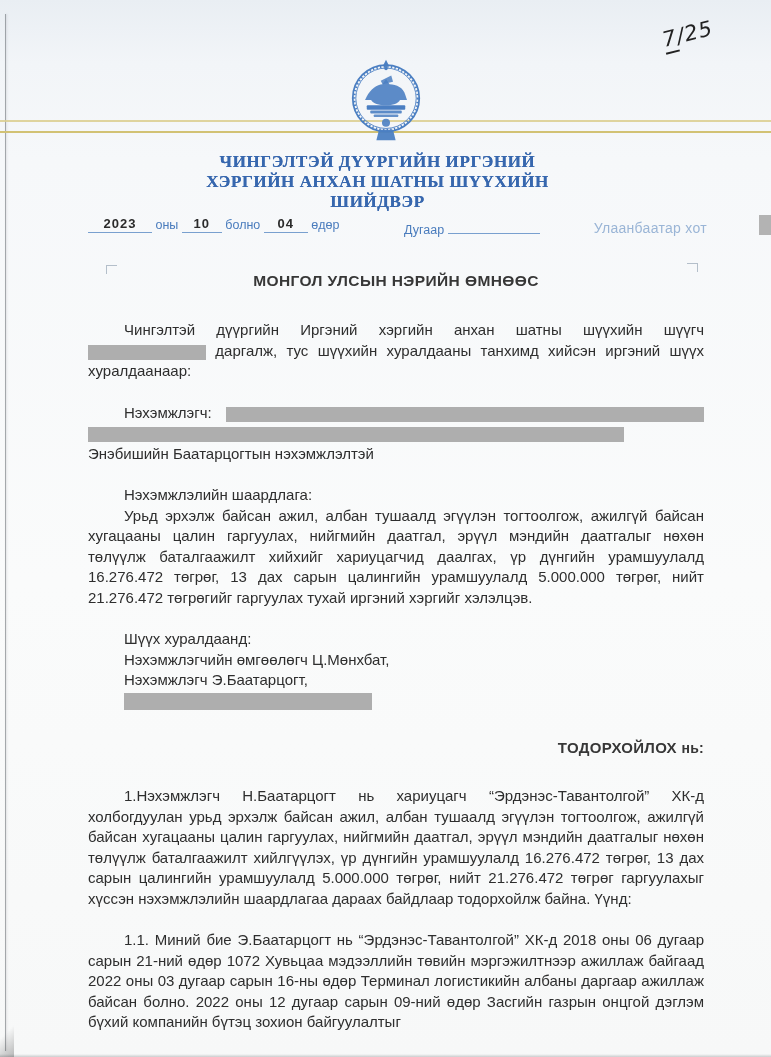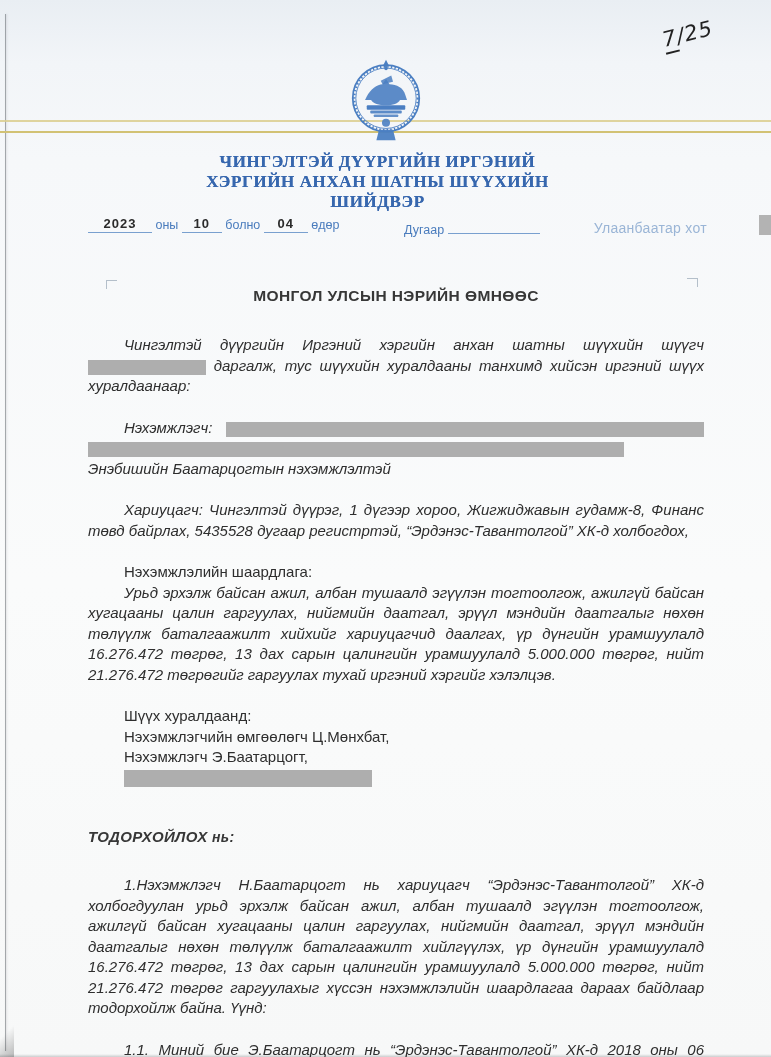--- a/index.html
+++ b/index.html
@@ -52,37 +52,37 @@
   .dl-number{position:absolute;left:316px;top:4px;white-space:nowrap;}
   .dl-number .numline{display:inline-block;position:relative;width:92px;border-bottom:1px solid #79a0cf;height:12px;vertical-align:baseline;}
   .dl-redact{position:absolute;left:355px;top:-6px;width:182px;height:20px;background:#b3b3b3;}
   .dl-city{position:absolute;right:14px;top:3px;color:#9ab5d6;font-size:14px;letter-spacing:.3px;}
 
   
   .content{position:absolute;top:272px;left:88px;width:616px;}
   .main-heading{
     position:relative;text-align:center;
     font-size:15.5px;font-weight:bold;color:#373737;
-    letter-spacing:.4px;margin:15px 0 30px 0;
+    letter-spacing:.4px;margin:0 0 30px 0;
   }
   .corner-tl{position:absolute;left:18px;top:-7px;width:10px;height:8px;border-left:1.5px solid #b4bfca;border-top:1.5px solid #b4bfca;}
   .corner-tr{position:absolute;right:6px;top:-9px;width:10px;height:8px;border-right:1.5px solid #b4bfca;border-top:1.5px solid #b4bfca;}
 
-  p.para{margin:16px 0 21px 0;text-align:justify;text-indent:36px;font-size:15px;line-height:20.5px;font-style:italic;}
+  p.para{margin:16px 0 21px 0;text-align:justify;text-indent:36px;font-size:15px;line-height:20.5px;}
   p.tight{margin-bottom:0;}
   .line{font-size:15px;line-height:20.5px;text-indent:36px;}
   .redact{display:inline-block;background:#aeaeae;height:15px;vertical-align:text-bottom;position:relative;top:1px;}
   .r-p1{width:118px;}
   .r-pl1{width:478px;}
   .r-pl2{width:536px;}
   .r-h3{width:248px;height:17px;}
   .r-h4{width:103px;height:17px;}
   .section-heading{
-    text-align:left;font-size:15px;font-weight:bold;color:#373737;
-    margin:40px 0 30px 0;letter-spacing:.3px;font-style:italic;
+    text-align:right;font-size:15px;font-weight:bold;color:#373737;
+    margin:28px 0 30px 0;letter-spacing:.3px;
   }
   .section-heading .small{font-weight:bold;font-size:14px;}
 </style>
 </head>
 <body>
 
 <div class="page">
 
   <div class="edge-left"></div>
   <div class="edge-bottom"></div>
@@ -141,21 +141,20 @@
     <div class="main-heading">
       <span class="corner-tl"></span>
       <span class="corner-tr"></span>
       <span>МОНГОЛ УЛСЫН НЭРИЙН ӨМНӨӨС</span>
     </div>
 
     <p class="para"><span>Чингэлтэй дүүргийн Иргэний хэргийн анхан шатны шүүхийн шүүгч</span> <span class="redact r-p1"></span> <span>даргалж, тус шүүхийн хуралдааны танхимд хийсэн иргэний шүүх хуралдаанаар:</span></p>
 
     <p class="para"><span>Нэхэмжлэгч:</span> <span class="redact r-pl1"></span> <span class="redact r-pl2"></span> <span>Энэбишийн</span> <span>Баатарцогтын нэхэмжлэлтэй</span></p>
 
-    <p class="para">Хариуцагч: Чингэлтэй дүүрэг, 1 дүгээр хороо, Жигжиджавын гудамж-8, Финанс төвд байрлах, 5435528 дугаар регистртэй, “Эрдэнэс-Тавантолгой” ХК-д холбогдох,</p>
 
     <div class="line">Нэхэмжлэлийн шаардлага:</div>
     <p class="para" style="margin-top:0;">Урьд эрхэлж байсан ажил, албан тушаалд эгүүлэн тогтоолгож, ажилгүй байсан хугацааны цалин гаргуулах, нийгмийн даатгал, эрүүл мэндийн даатгалыг нөхөн төлүүлж баталгаажилт хийхийг хариуцагчид даалгах, үр дүнгийн урамшуулалд 16.276.472 төгрөг, 13 дах сарын цалингийн урамшуулалд 5.000.000 төгрөг, нийт 21.276.472 төгрөгийг гаргуулах тухай иргэний хэргийг хэлэлцэв.</p>
 
     <div class="line">Шүүх хуралдаанд:</div>
     <div class="line">Нэхэмжлэгчийн өмгөөлөгч Ц.Мөнхбат,</div>
     <div class="line">Нэхэмжлэгч Э.Баатарцогт,</div>
     <div class="line"><span class="redact r-h3"></span></div>
 
     <div class="section-heading"><span>ТОДОРХОЙЛОХ</span> <span class="small">нь:</span></div>

